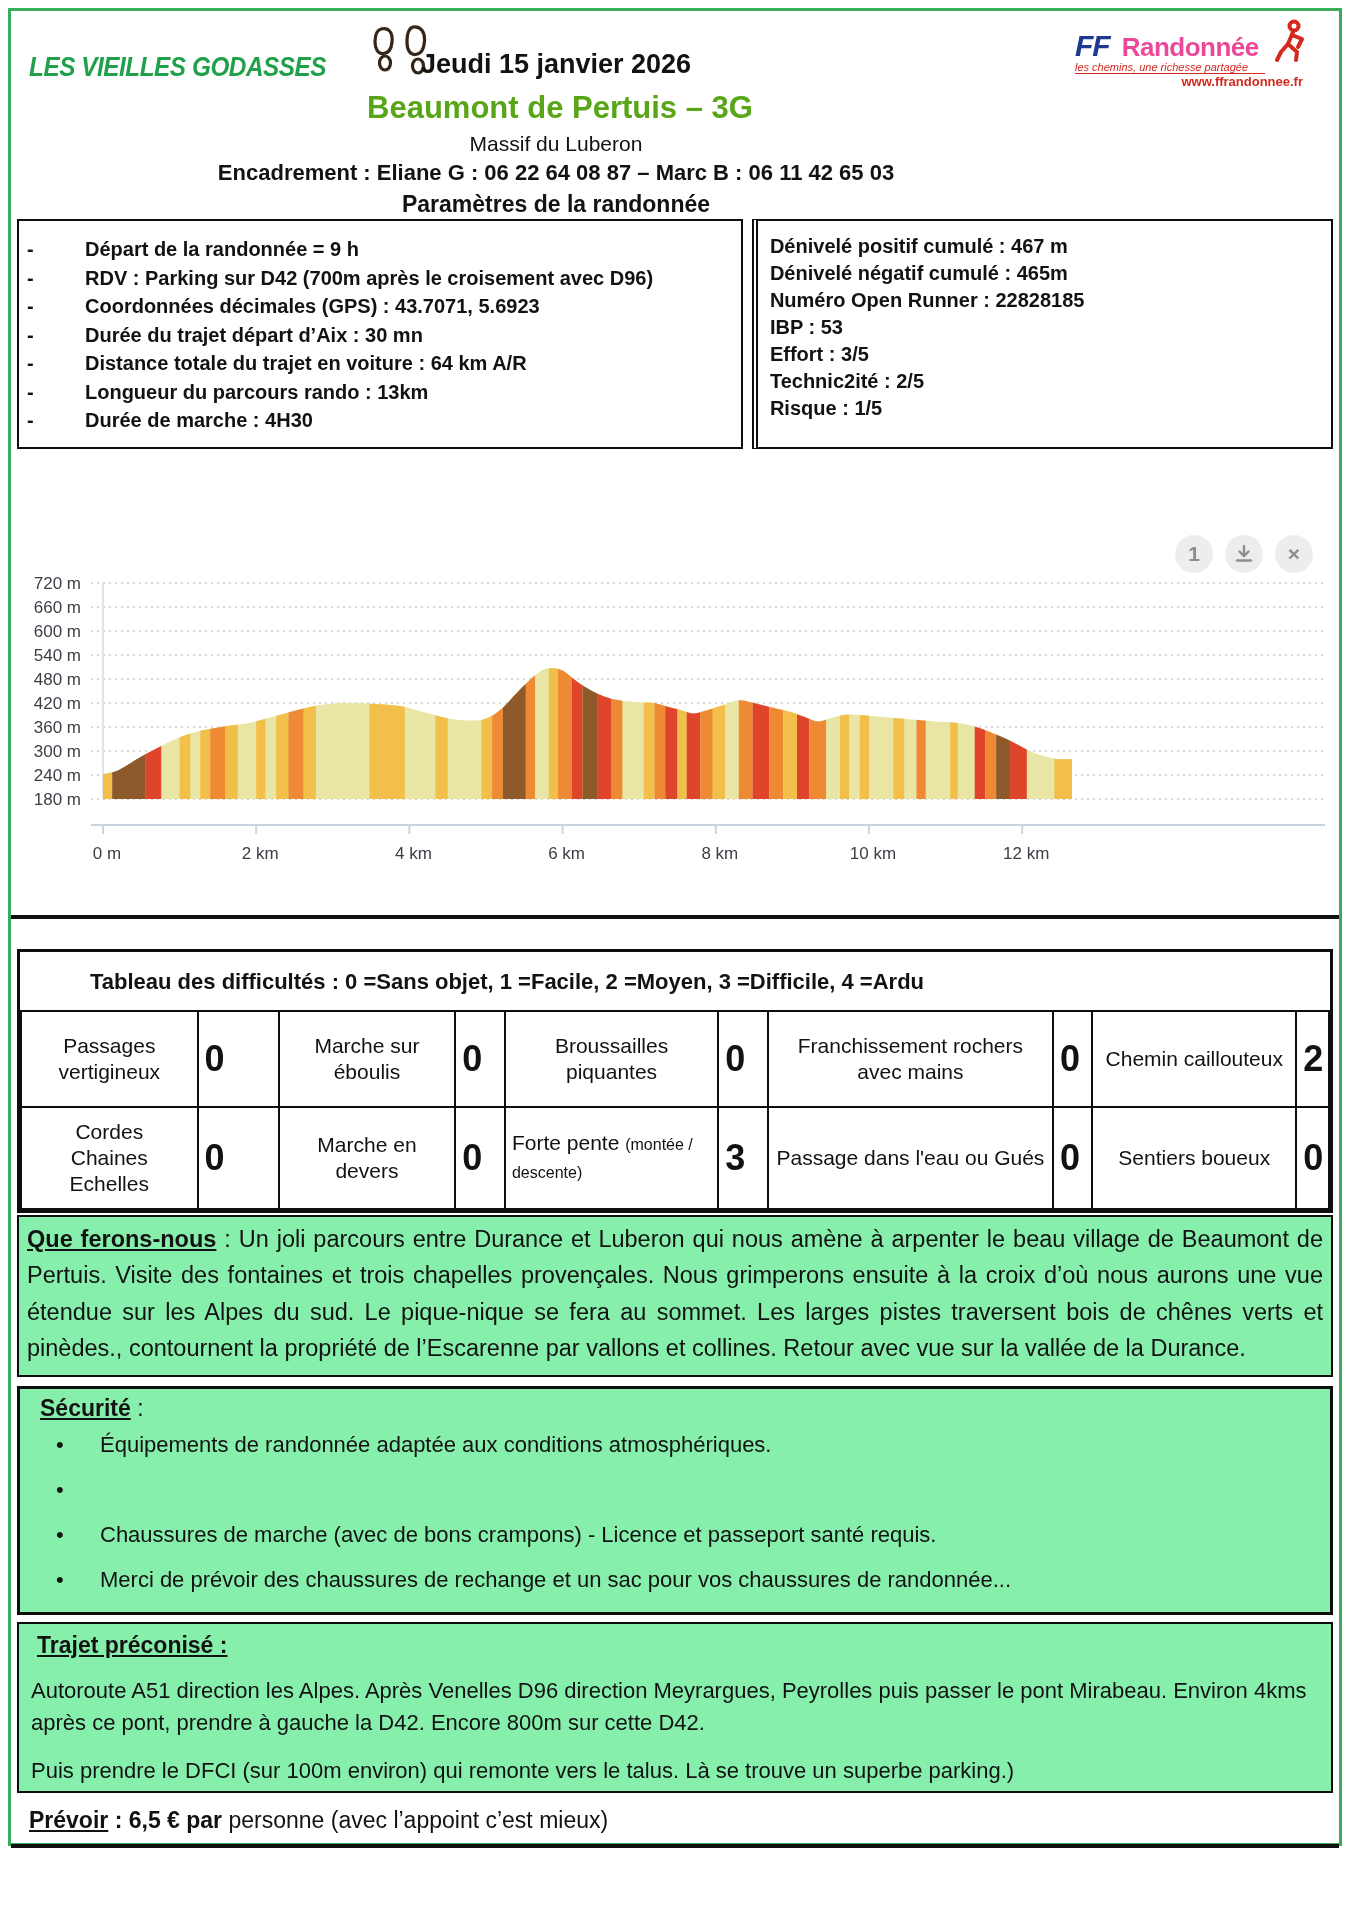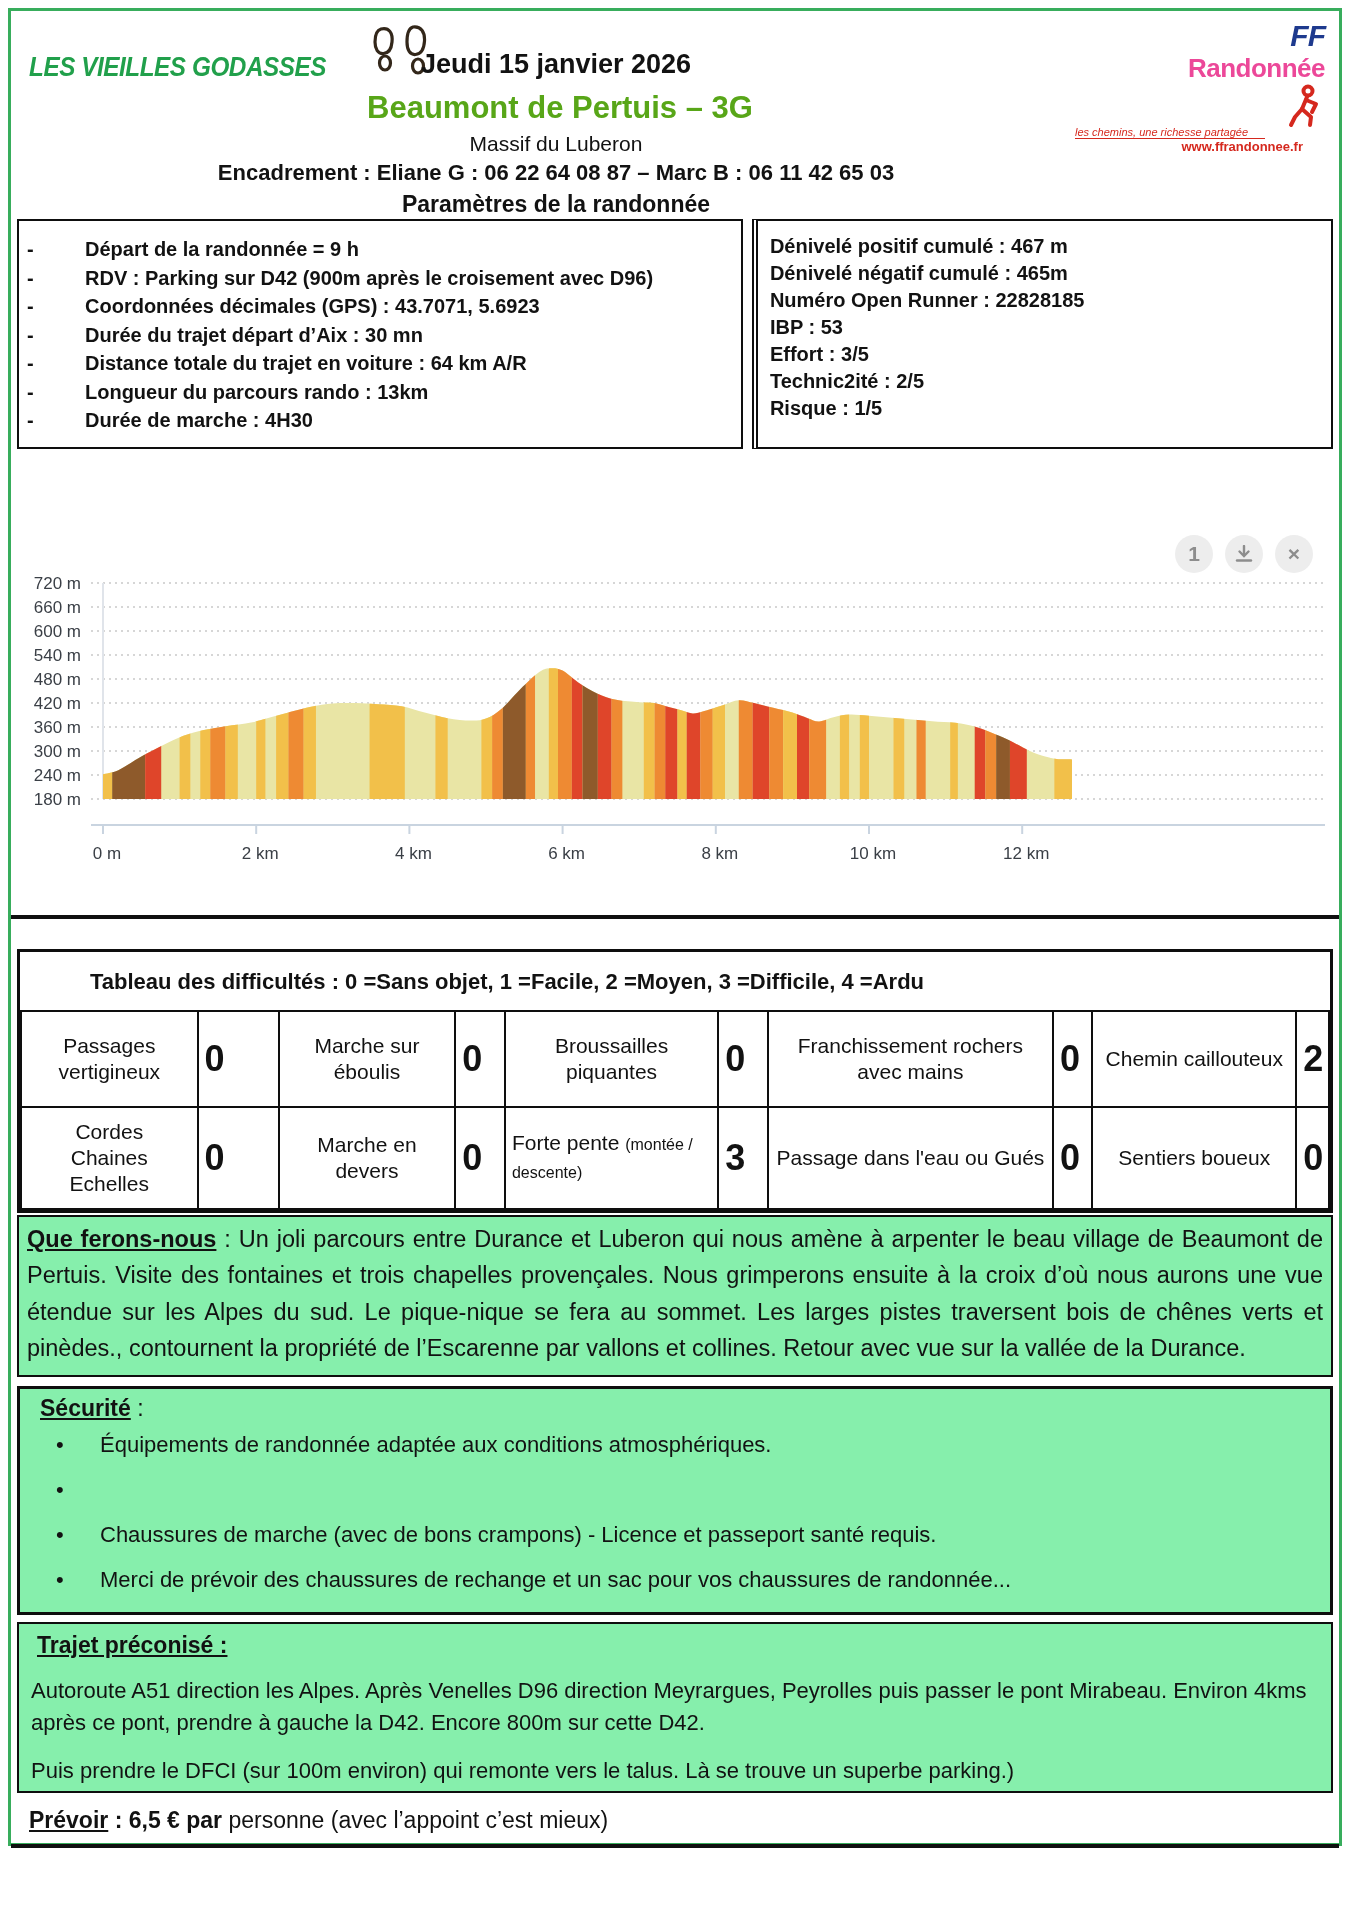--- a/index.html
+++ b/index.html
@@ -5,21 +5,21 @@
   * { margin:0; padding:0; box-sizing:border-box; }
   html,body { background:#ffffff; }
   body { width:1358px; height:1920px; position:relative; font-family:"Liberation Sans", sans-serif; color:#121212; }
   .page { position:absolute; left:8px; top:8px; width:1334px; height:1838px; border:3px solid #38ad5c; background:#fff; }
 
   
   .hdr { position:relative; height:208px; }
   .club { position:absolute; left:18px; top:14px; display:flex; align-items:flex-end; gap:10px; }
   .club-name { display:inline-block; font-style:italic; font-weight:800; font-size:27px; letter-spacing:-.5px; color:#21a04b; transform:scaleX(.9); transform-origin:left top; white-space:nowrap; }
   .ffr { position:absolute; right:14px; top:8px; width:250px; }
-  .ffr-top { display:flex; align-items:flex-end; gap:0;flex-direction:column; }
+  .ffr-top { display:flex; align-items:flex-end; gap:12px; }
   .ffr-ff { font-weight:900; font-style:italic; font-size:30px; color:#1e3a8e; letter-spacing:-1px; }
   .ffr-rando { font-weight:800; font-size:26px; color:#ec4899; letter-spacing:-.5px; }
   .ffr-tagline { font-size:11px; font-style:italic; color:#d5281e; border-bottom:1px solid #d5281e; width:190px; margin-top:-2px; }
   .ffr-url { font-size:13px; font-weight:700; color:#d5281e; text-align:right; width:228px; }
   .titles { position:absolute; left:0; top:38px; width:1090px; text-align:center; }
   .t-date { font-size:27px; font-weight:700; }
   .t-hike { font-size:31px; font-weight:700; color:#58a618; margin-top:10px;padding-left:8px; }
   .t-sub { font-size:21px; margin-top:6px; }
   .t-enc { font-size:22px; font-weight:700; margin-top:4px; }
   .t-params { font-size:23px; font-weight:700; margin-top:5px; }
@@ -113,21 +113,21 @@
   </div>
 
   <div class="params-row">
     <div class="pbox left" id="params-left">
         <div class="pline">
           <span class="dash">-</span>
           <span>Départ de la randonnée = 9 h</span>
         </div>
         <div class="pline">
           <span class="dash">-</span>
-          <span>RDV : Parking sur D42 (900m après le croisement avec D96)</span>
+          <span>RDV : Parking sur D42 (700m après le croisement avec D96)</span>
         </div>
         <div class="pline">
           <span class="dash">-</span>
           <span>Coordonnées décimales (GPS) : 43.7071, 5.6923</span>
         </div>
         <div class="pline">
           <span class="dash">-</span>
           <span>Durée du trajet départ d’Aix :  30 mn</span>
         </div>
         <div class="pline">

